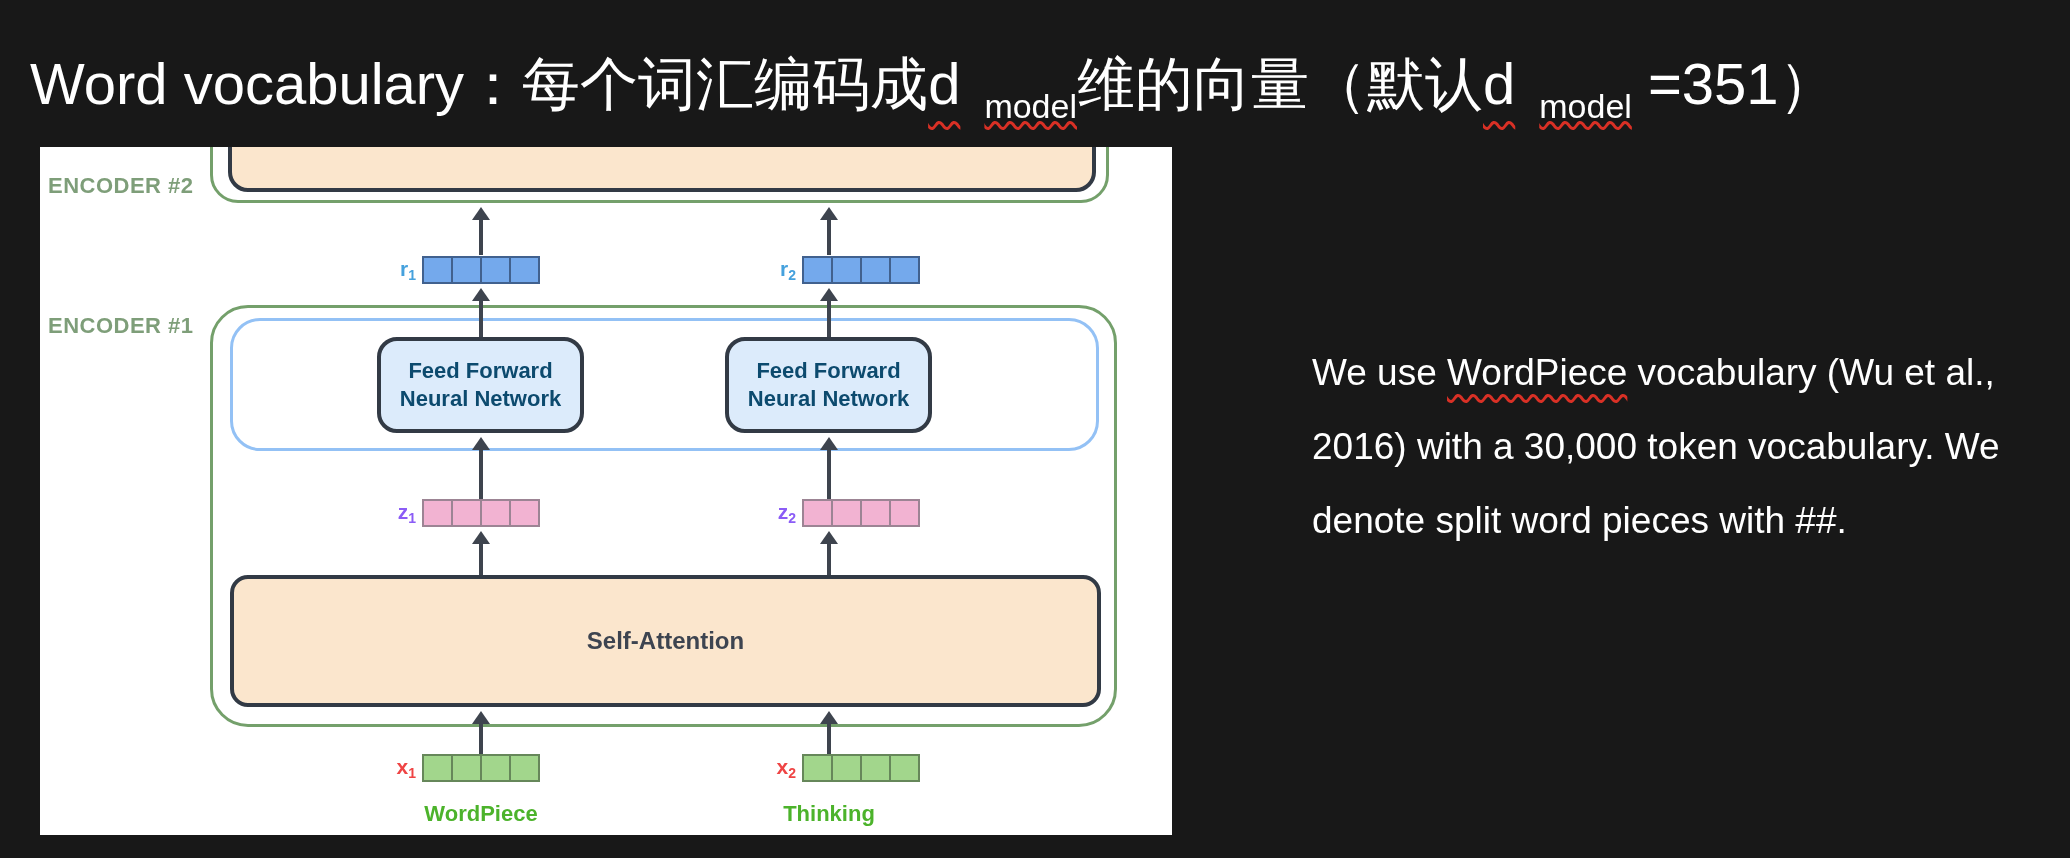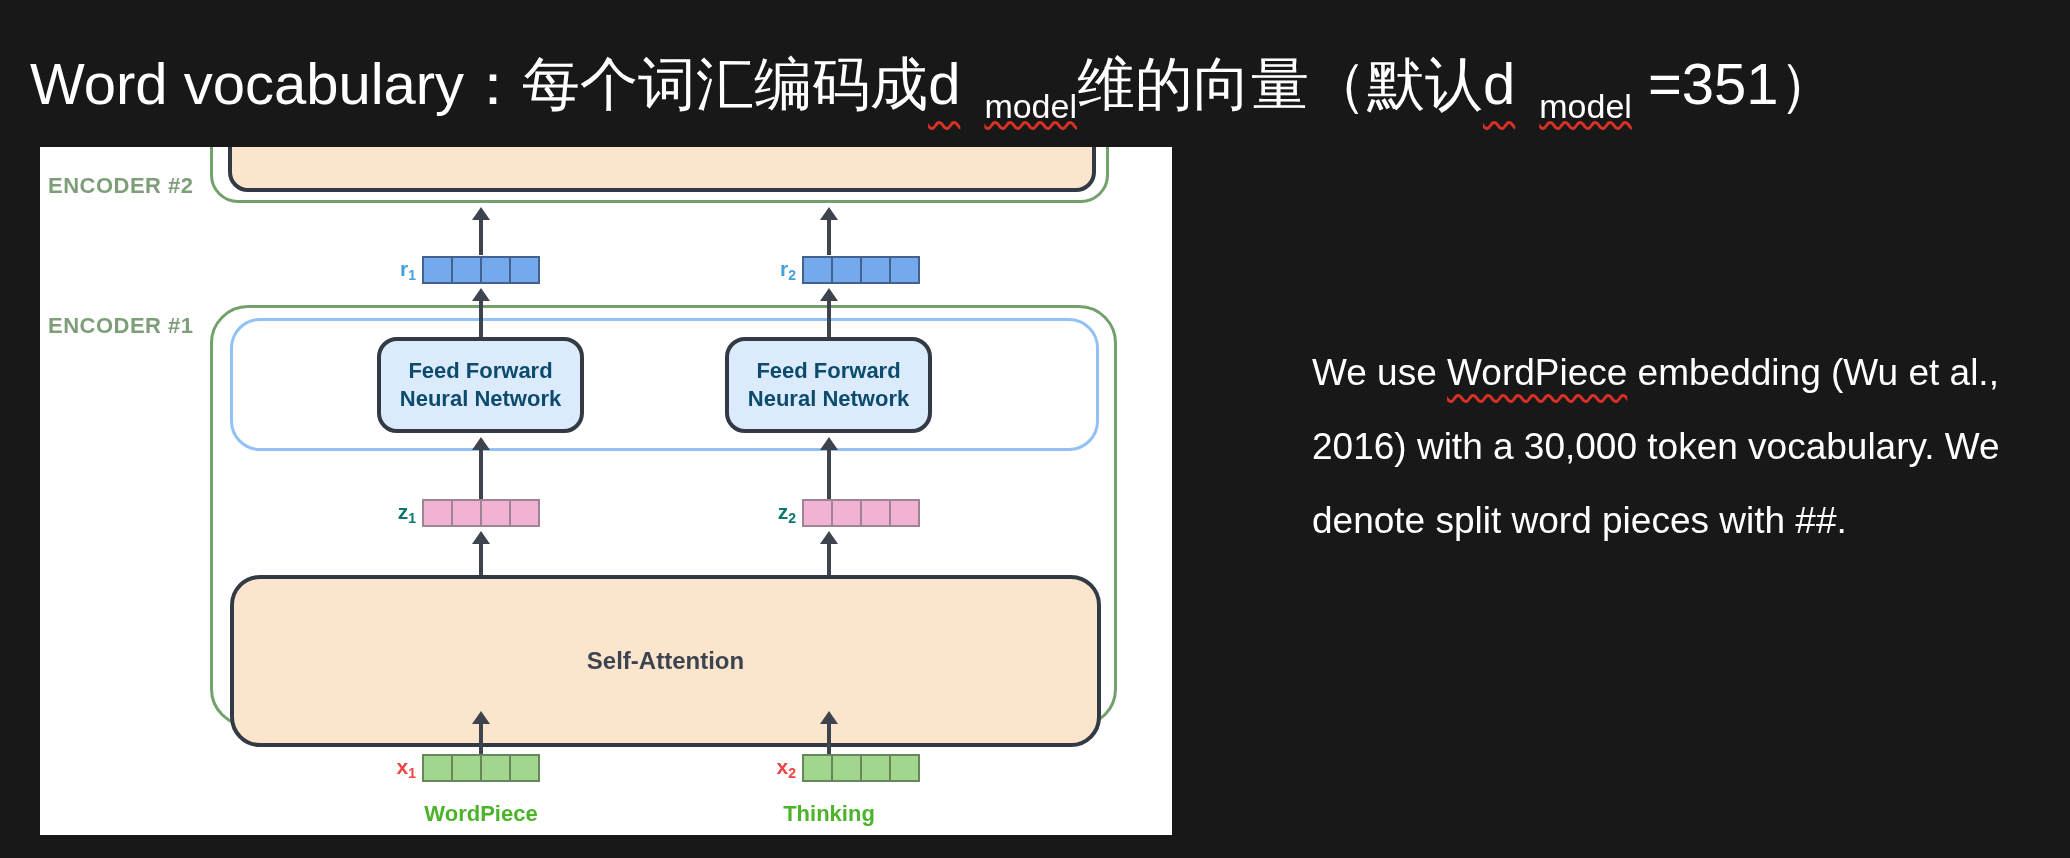--- a/index.html
+++ b/index.html
@@ -20,21 +20,21 @@
   .enc1-label{top:166px;}
 
   .green-rect{position:absolute;border:3px solid #74a06b;border-radius:28px;background:transparent;box-sizing:border-box;}
   .enc2-green{left:170px;top:-28px;width:899px;height:84px;}
   .enc1-green{left:170px;top:158px;width:907px;height:422px;border-radius:38px;}
   .blue-rect{position:absolute;left:190px;top:171px;width:869px;height:133px;box-sizing:border-box;
              border:3px solid #93c1f5;border-radius:30px;background:transparent;}
 
   .dark-box{position:absolute;box-sizing:border-box;border:4px solid #323a45;background:#fbe6cd;}
   .enc2-attn{left:188px;top:-28px;width:868px;height:73px;border-radius:20px;}
-  .sa-box{left:190px;top:428px;width:871px;height:172px;border-radius:30px;
+  .sa-box{left:190px;top:428px;width:871px;height:132px;border-radius:18px;
           display:flex;align-items:center;justify-content:center;}
   .sa-box span{color:#3d4450;font-size:24px;font-weight:600;}
 
   .ff-box{position:absolute;top:190px;width:207px;height:96px;box-sizing:border-box;
           border:4px solid #323a45;border-radius:20px;background:#dcebfb;
           display:flex;flex-direction:column;align-items:center;justify-content:center;z-index:3;}
   .ff-box div{color:#0c4a6e;font-size:22px;font-weight:600;line-height:28px;}
   .ff1{left:337px;}
   .ff2{left:685px;}
 
@@ -47,21 +47,21 @@
   .col-l{left:432px;} .col-r{left:780px;}
   .a1{top:60px;height:48px;} .a2{top:141px;height:49px;} .a3{top:290px;height:62px;}
   .a4{top:384px;height:44px;} .a5{top:564px;height:43px;}
 
   
   .vec{position:absolute;display:flex;align-items:center;z-index:5;}
   .vec-l{left:340px;} .vec-r{left:720px;}
   .row-r{top:109px;} .row-z{top:352px;} .row-x{top:607px;}
   .vec-label{width:36px;text-align:right;margin-right:6px;font-weight:700;font-size:21px;white-space:nowrap;}
   .vec-label .vsub{font-size:14px;vertical-align:-4px;}
-  .lbl-r{color:#45a1dd;} .lbl-z{color:#0f766e;} .lbl-x{color:#ef4444;}
+  .lbl-r{color:#45a1dd;} .lbl-z{color:#8b5cf6;} .lbl-x{color:#ef4444;}
   .cells{display:flex;width:118px;height:28px;box-sizing:border-box;border:2px solid;}
   .cells i{flex:1;}
   .cells i + i{border-left:2px solid;}
   .cells-r{background:#74a9ec;border-color:#41618e;} .cells-r i{border-color:#41618e!important;}
   .cells-z{background:#f2b3d2;border-color:#9c8494;} .cells-z i{border-color:#9c8494!important;}
   .cells-x{background:#a2d68c;border-color:#66875a;} .cells-x i{border-color:#66875a!important;}
 
   .word{position:absolute;top:654px;transform:translateX(-50%);color:#4cb32b;
         font-size:22px;font-weight:700;white-space:nowrap;}
   .word-1{left:441px;} .word-2{left:789px;}
@@ -200,18 +200,18 @@
           <i></i>
           <i></i>
         </span>
     </div>
 
     <div class="word word-1">WordPiece</div>
     <div class="word word-2">Thinking</div>
   </div>
 
   <div class="caption">
-    <div class="cline"><span>We use </span><span class="squig">WordPiece</span><span> embedding (Wu et al.,</span></div>
+    <div class="cline"><span>We use </span><span class="squig">WordPiece</span><span> vocabulary (Wu et al.,</span></div>
     <div class="cline">2016) with a 30,000 token vocabulary. We</div>
     <div class="cline">denote split word pieces with ##.</div>
   </div>
 
 </div>
 
 </body></html>

